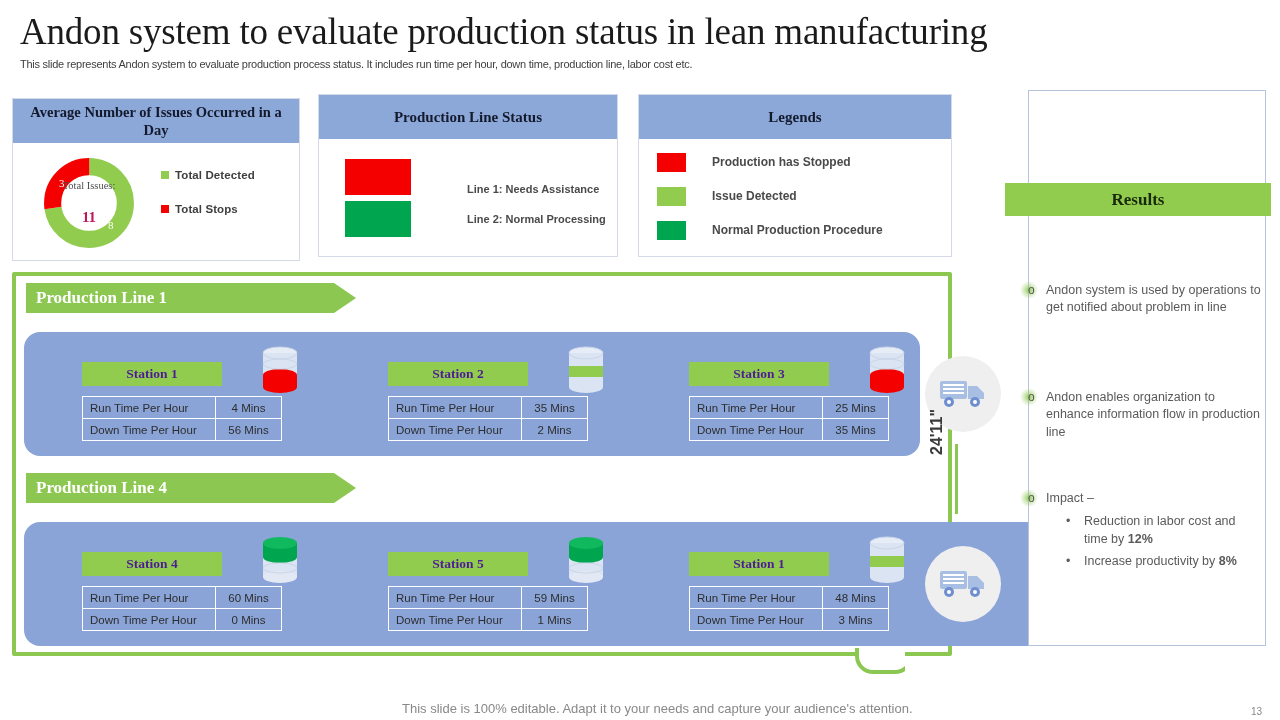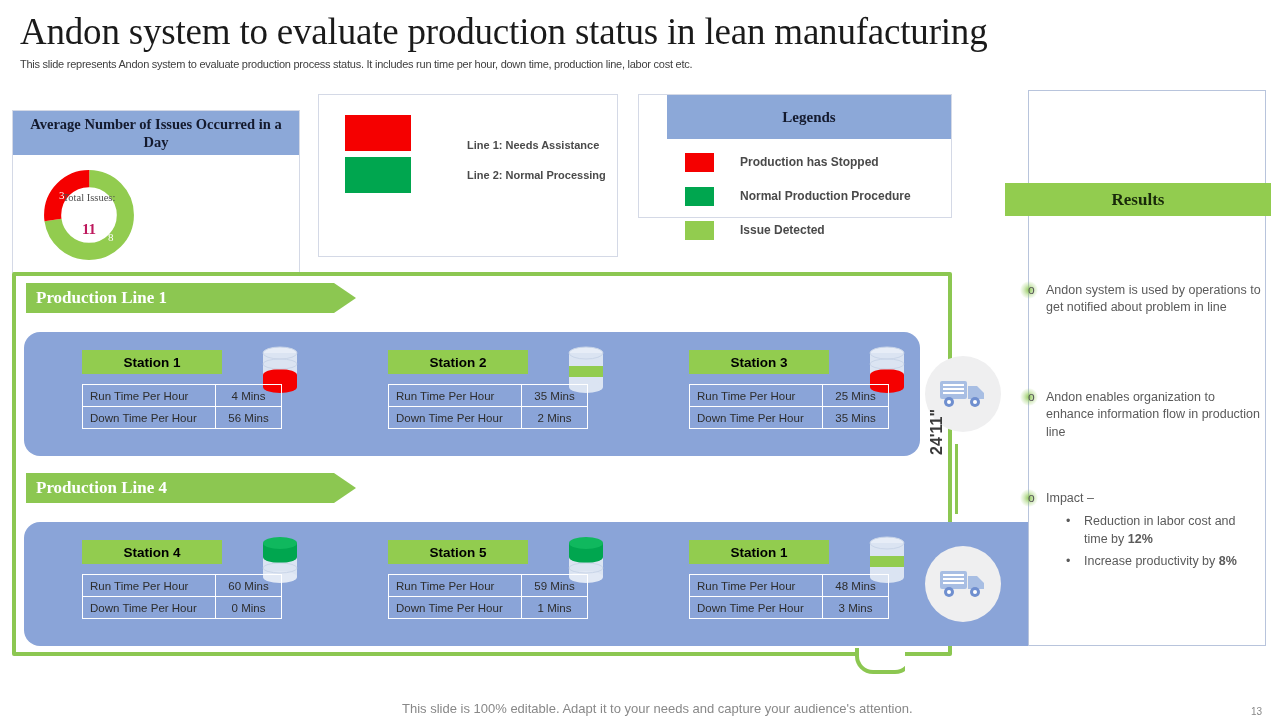--- a/index.html
+++ b/index.html
@@ -21,29 +21,29 @@
   
   .card { position: absolute; background: #ffffff; border: 1px solid #d4d9e6; }
   .card-head {
     background: #8CA8D8; color: #141a2e;
     font-family: "Liberation Serif", serif; font-weight: 700;
     display: flex; align-items: center; justify-content: center;
     text-align: center; line-height: 1.25; font-size: 15px;
   }
   .card-body { position: relative; }
 
-  #card-issues   { left: 12px;  top: 110px;  width: 288px; height: 163px; }
+  #card-issues   { left: 12px;  top: 98px;  width: 288px; height: 163px; }
   #card-issues .card-head { height: 44px; font-size: 14.5px; padding: 0 8px; }
   #card-issues .card-body { height: 118px; }
 
   #card-status   { left: 318px; top: 94px; width: 300px; height: 163px; }
   #card-status .card-head { height: 44px; }
   #card-status .card-body { height: 118px; }
 
-  #card-legends  { left: 638px; top: 94px; width: 314px; height: 124px; padding-left: 28px; }
+  #card-legends  { left: 638px; top: 94px; width: 314px; height: 163px; }
   #card-legends .card-head { height: 44px; }
   #card-legends .card-body { height: 118px; }
 
   
   .donut-wrap { position: absolute; left: 28px; top: 12px; width: 96px; height: 96px; }
   .donut-center {
     position: absolute; left: 50%; top: 50%; transform: translate(-50%,-50%);
     text-align: center; font-family: "Liberation Serif", serif;
     color: #4d4d4d; line-height: 1.08; width: 62px;
   }
@@ -101,26 +101,27 @@
     position: absolute; background: #8AA4D8; border-radius: 16px;
   }
   #panel-line1 { left: 24px; top: 332px; width: 896px; height: 124px; }
   #panel-line2 { left: 24px; top: 522px; width: 1056px; height: 124px; }
 
   .station { position: absolute; top: 18px; width: 266px; height: 92px; }
   .st-a { left: 30px; }  .st-b { left: 336px; } .st-c { left: 637px; }
 
   .station-head {
     width: 140px; height: 24px; background: #92CC4F;
-    color: #000000; font-family: Liberation Sans, sans-serif; font-weight: 700;
+    color: #4c1d95; font-family: Liberation Serif, serif; font-weight: 700;
     font-size: 13.5px; display: flex; align-items: center; justify-content: center;
     margin-left: 28px;
+    margin-top: 12px;
   }
   .station-table {
-    position: absolute; left: 28px; top: 34px; width: 200px;
+    position: absolute; left: 28px; top: 46px; width: 200px;
     border-collapse: collapse;
   }
   .station-table td {
     border: 1px solid #ffffff; height: 22px; font-size: 11.5px;
     color: #2d2d2d; padding: 0 7px;
   }
   .station-table td.val { width: 66px; text-align: center; }
 
   
   .cyl { position: absolute; left: 198px; top: -8px; width: 56px; height: 58px; }
@@ -197,50 +198,61 @@
 
         <circle cx="21" cy="21" r="15.915" fill="transparent" stroke="#F50000" stroke-width="7.5" stroke-dasharray="27.3 72.7" stroke-dashoffset="-47.7"></circle>
       </svg>
       <div class="donut-num stops">3</div>
       <div class="donut-num detected">8</div>
       <div class="donut-center">
         <span class="lbl">Total Issues:</span>
         <span class="val">11</span>
       </div>
     </div>
+    <div class="dlegend">
+      <div class="dlegend-row">
+        <span class="dlegend-sw" style="background:#92CC4F"></span>
+        <span class="dlegend-tx">Total Detected</span>
+      </div>
+      <div class="dlegend-row">
+        <span class="dlegend-sw" style="background:#F50000"></span>
+        <span class="dlegend-tx">Total Stops</span>
+      </div>
+    </div>
   </div>
 </div>
 
 <div class="card" id="card-status">
+  <div class="card-head">Production Line Status</div>
   <div class="card-body">
     <div class="status-row">
       <span class="status-sw" style="background:#F50000"></span>
       <span class="status-tx">Line 1: Needs Assistance</span>
     </div>
     <div class="status-row">
       <span class="status-sw" style="background:#00A64F"></span>
       <span class="status-tx">Line 2: Normal Processing</span>
     </div>
   </div>
 </div>
 
 <div class="card" id="card-legends">
   <div class="card-head">Legends</div>
   <div class="card-body">
     <div class="leg-row">
       <span class="leg-sw" style="background:#F50000"></span>
       <span class="leg-tx">Production has Stopped</span>
     </div>
     <div class="leg-row">
+      <span class="leg-sw" style="background:#92CC4F"></span>
+      <span class="leg-tx">Issue Detected</span>
+    </div>
+    <div class="leg-row">
       <span class="leg-sw" style="background:#00A64F"></span>
       <span class="leg-tx">Normal Production Procedure</span>
-    </div>
-    <div class="leg-row">
-      <span class="leg-sw" style="background:#92CC4F"></span>
-      <span class="leg-tx">Issue Detected</span>
     </div>
   </div>
 </div>
 
 <div class="green-frame"></div>
 <div class="frame-notch"></div>
 
 <div class="line-banner" id="banner-line1">Production Line 1</div>
 <div class="station-panel" id="panel-line1">
 

